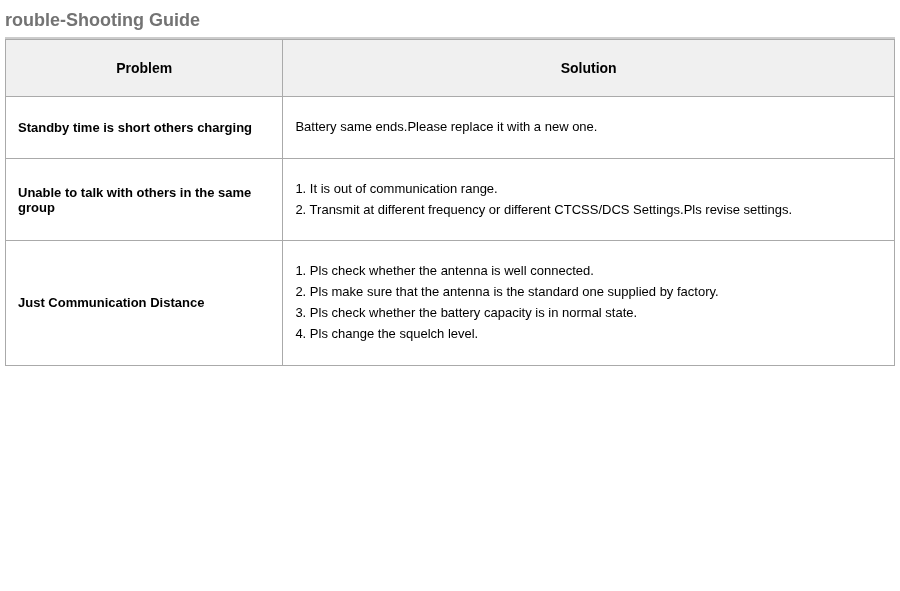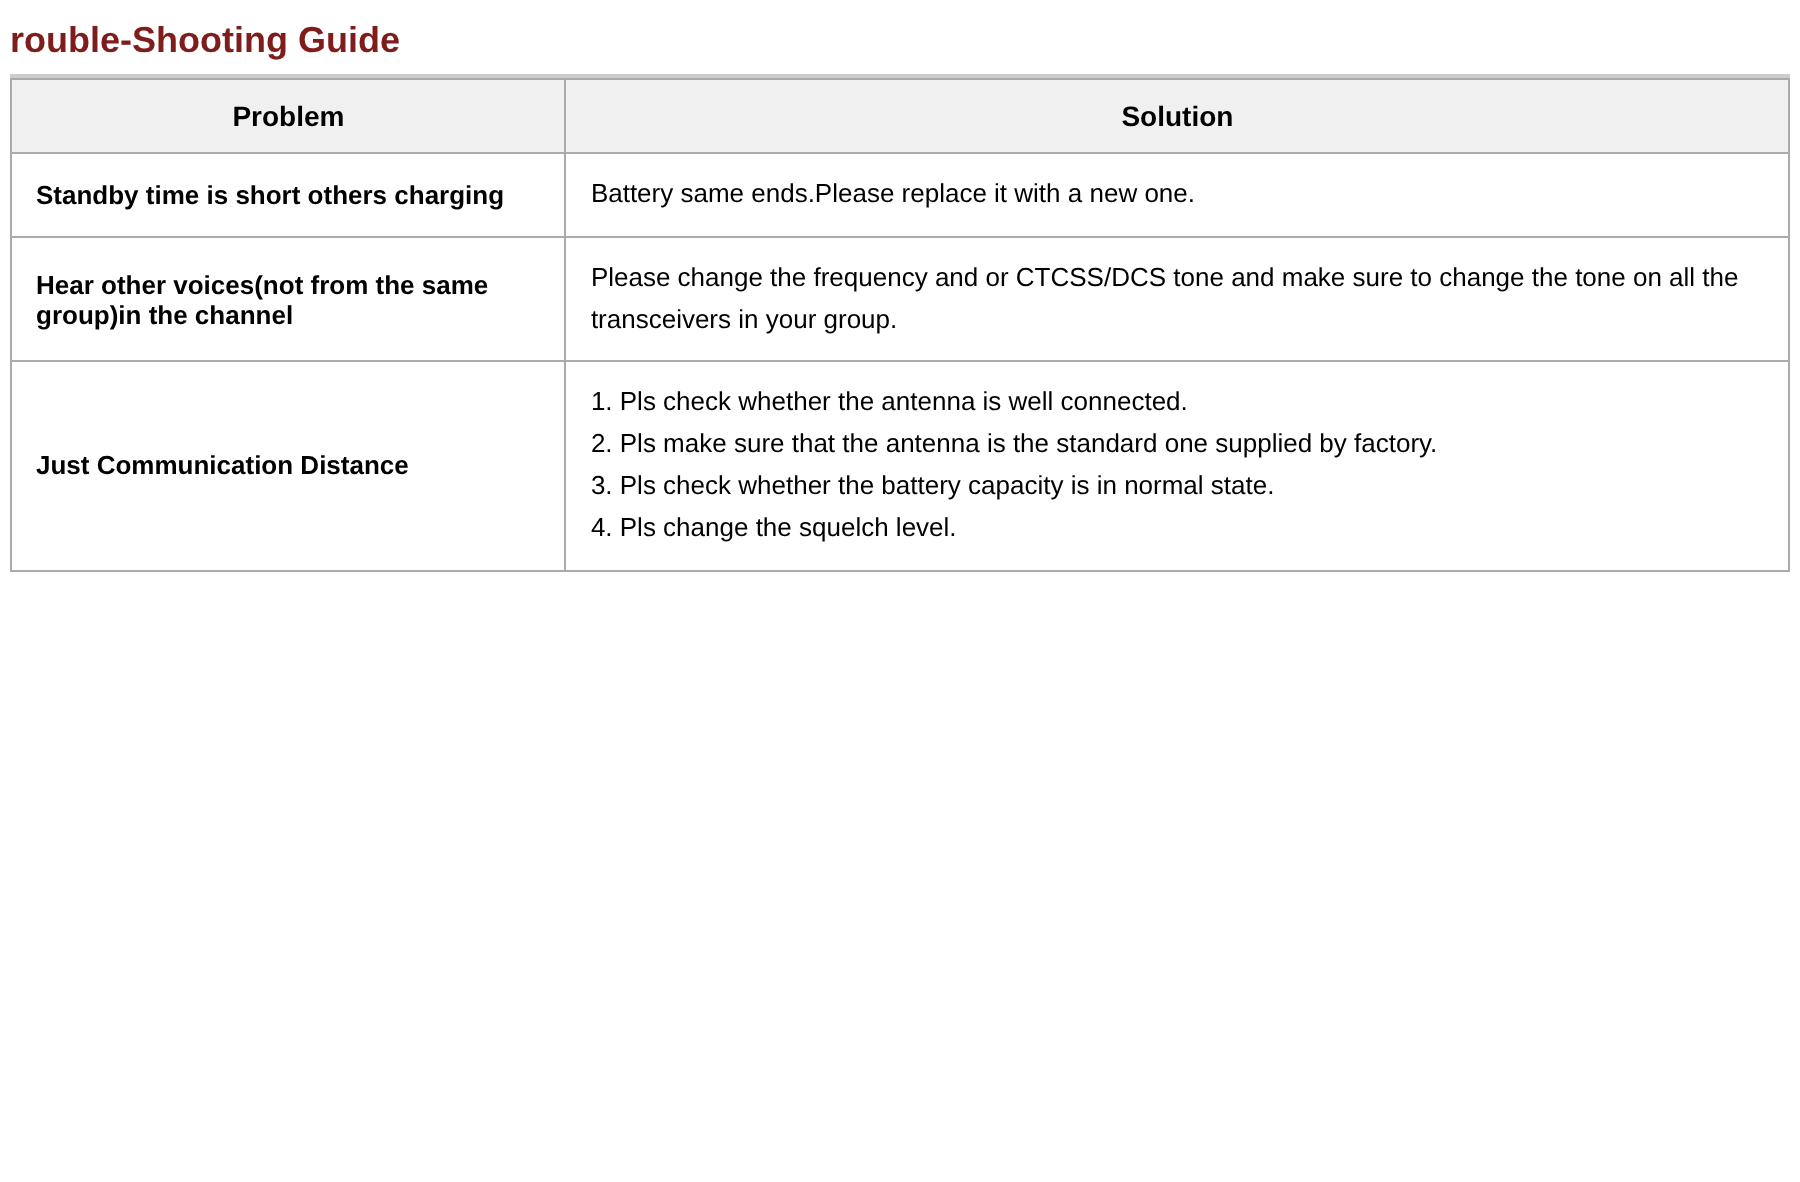--- a/index.html
+++ b/index.html
@@ -14,33 +14,33 @@
       color: #000000;
       width: 900px;
     }
     .page-container {
       padding: 10px 5px 10px 5px;
       width: 900px;
     }
     .page-title {
       font-size: 18px;
       font-weight: bold;
-      color: #7f1d1d;
+      color: #737373;
       border-bottom: 2px solid #cccccc;
       padding-bottom: 6px;
       margin-bottom: 0;
     }
     table {
       width: 100%;
       border-collapse: collapse;
       border: 1px solid #aaaaaa;
     }
     th, td {
       border: 1px solid #aaaaaa;
-      padding: 10px 12px;
+      padding: 20px 12px;
       vertical-align: top;
       margin-top: 12px;
     }
     thead th {
       background-color: #f0f0f0;
       font-weight: bold;
       font-size: 14px;
     }
     .problem-col {
       width: 280px;
@@ -70,23 +70,23 @@
       </tr>
     </thead>
     <tbody id="table-body">
         <tr class="data-row">
           <td class="problem-col">Standby time is short others charging</td>
           <td class="solution-col">
             <div class="solution-text">Battery same ends.Please replace it with a new one.</div>
           </td>
         </tr>
         <tr class="data-row">
-          <td class="problem-col">Hear other voices(not from the same group)in the channel</td>
+          <td class="problem-col">Unable to talk with others in the same group</td>
           <td class="solution-col">
-            <div class="solution-text">Please change the frequency and or CTCSS/DCS tone and make sure to change the tone on all the transceivers in your group.</div>
+            <div class="solution-text">1. It is out of communication range.<br>2. Transmit at different frequency or different CTCSS/DCS Settings.Pls revise settings.</div>
           </td>
         </tr>
         <tr class="data-row">
           <td class="problem-col">Just Communication Distance</td>
           <td class="solution-col">
             <div class="solution-text">1. Pls check whether the antenna is well connected.<br>2. Pls make sure that the antenna is the standard one supplied by factory.<br>3. Pls check whether the battery capacity is in normal state.<br>4. Pls change the squelch level.</div>
           </td>
         </tr>
       </tbody>
   </table>

